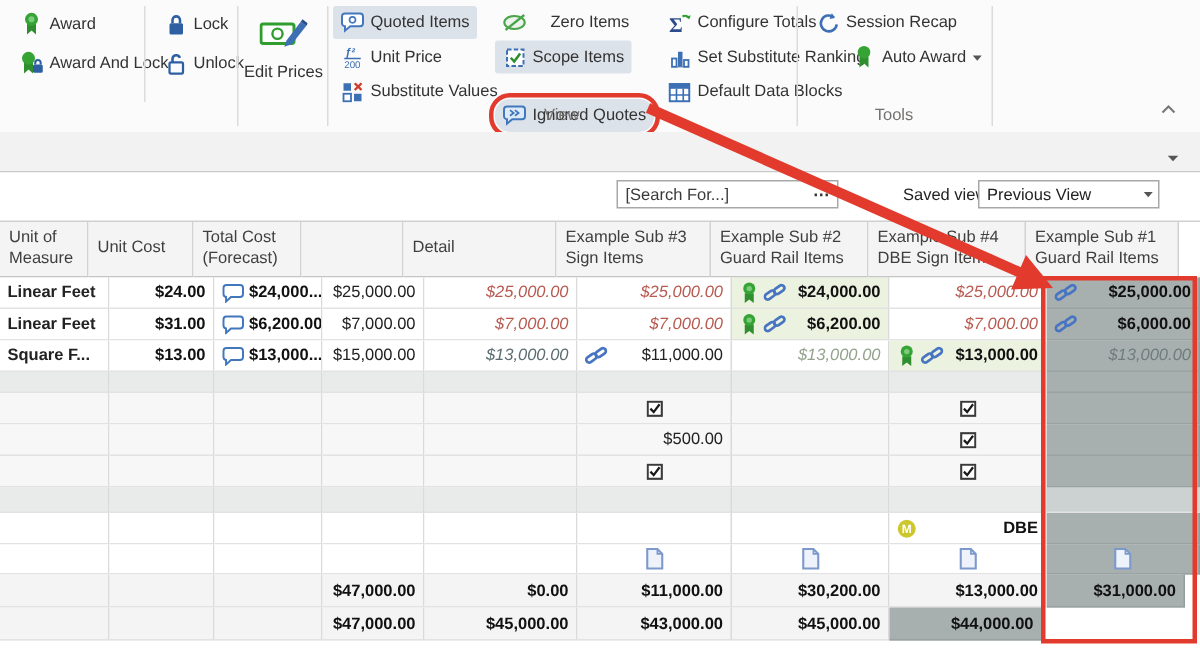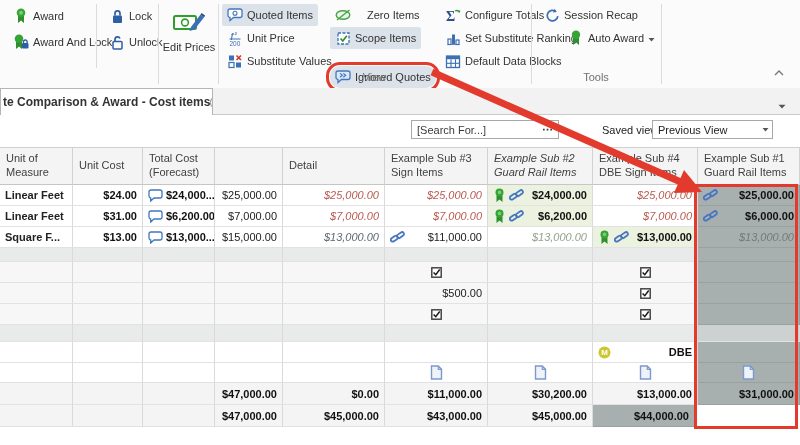--- a/index.html
+++ b/index.html
@@ -267,24 +267,20 @@
   <div class="rsep" style="left:661px;"></div>
 
   <div class="chev">
       <svg width="10" height="6" viewBox="0 0 10 6">
         <path d="M1 5 L5 1 L9 5" fill="none" stroke="#777" stroke-width="1.4"></path>
       </svg>
     </div>
 </div>
 
 <div class="tabbar">
-  <div class="tab">
-    <span class="ttl">te Comparison &amp; Award - Cost items</span>
-    <span class="tclose">✕</span>
-  </div>
   <span class="tabcaret"><svg width="8" height="5" viewBox="0 0 8 5">
         <path d="M0.5 0.8 h7 L4 4.5 z" fill="#555"></path>
       </svg></span>
 </div>
 
 <div class="findrow">
   <span class="flabel" style="left:385px;">Find:</span>
   <div class="finput">
     <input type="text" placeholder="[Search For...]" style="">
     <span class="fdots">⋯</span>
@@ -295,27 +291,27 @@
     <span class="dcaret">
         <svg width="7" height="5" viewBox="0 0 7 5">
           <path d="M0.5 1 h6 L3.5 4.5 z" fill="#555"></path>
         </svg>
       </span>
   </div>
 </div>
 
 <div id="grid">
     <div class="ghead">
-      <div class="hcell" style="width: 73px;">Unit of Measure</div>
+      <div class="hcell" style="width: 59px;">Unit of Measure</div>
       <div class="hcell" style="width: 70px;">Unit Cost</div>
       <div class="hcell" style="width: 72px;">Total Cost (Forecast)</div>
       <div class="hcell" style="width: 68px;"></div>
       <div class="hcell" style="width: 102px;">Detail</div>
       <div class="hcell" style="width: 103px;">Example Sub #3 Sign Items</div>
-      <div class="hcell" style="width: 105px; font-style: italic;">Example Sub #2 Guard Rail Items</div>
+      <div class="hcell" style="width: 105px;">Example Sub #2 Guard Rail Items</div>
       <div class="hcell" style="width: 105px;">Example Sub #4 DBE Sign Items</div>
       <div class="hcell" style="width: 102px;">Example Sub #1 Guard Rail Items</div>
     </div>
     <div class="grow" style="height: 21px;">
       <div class="gcell al-left" style="width: 73px; background: rgb(255, 255, 255);">
         <span class="txt s-name">Linear Feet</span>
       </div>
       <div class="gcell" style="width: 70px; background: rgb(255, 255, 255);">
         <span class="txt s-bold">$24.00</span>
       </div>
@@ -645,21 +641,21 @@
       </div>
       <div class="gcell" style="width: 103px; background: rgb(244, 244, 245);">
         <span class="txt s-bold">$11,000.00</span>
       </div>
       <div class="gcell" style="width: 105px; background: rgb(244, 244, 245);">
         <span class="txt s-bold">$30,200.00</span>
       </div>
       <div class="gcell" style="width: 105px; background: rgb(244, 244, 245);">
         <span class="txt s-bold">$13,000.00</span>
       </div>
-      <div class="gcell bg-ignored" style="width: 102px; background: rgb(244, 244, 245);">
+      <div class="gcell bg-ignored" style="width: 92px; background: rgb(244, 244, 245);">
         <span class="txt s-bold">$31,000.00</span>
       </div>
     </div>
     <div class="grow" style="height: 22px;">
       <div class="gcell al-left" style="width: 73px; background: rgb(244, 244, 245);"></div>
       <div class="gcell" style="width: 70px; background: rgb(244, 244, 245);"></div>
       <div class="gcell" style="width: 72px; background: rgb(244, 244, 245);"></div>
       <div class="gcell" style="width: 68px; background: rgb(244, 244, 245);">
         <span class="txt s-bold">$47,000.00</span>
       </div>

